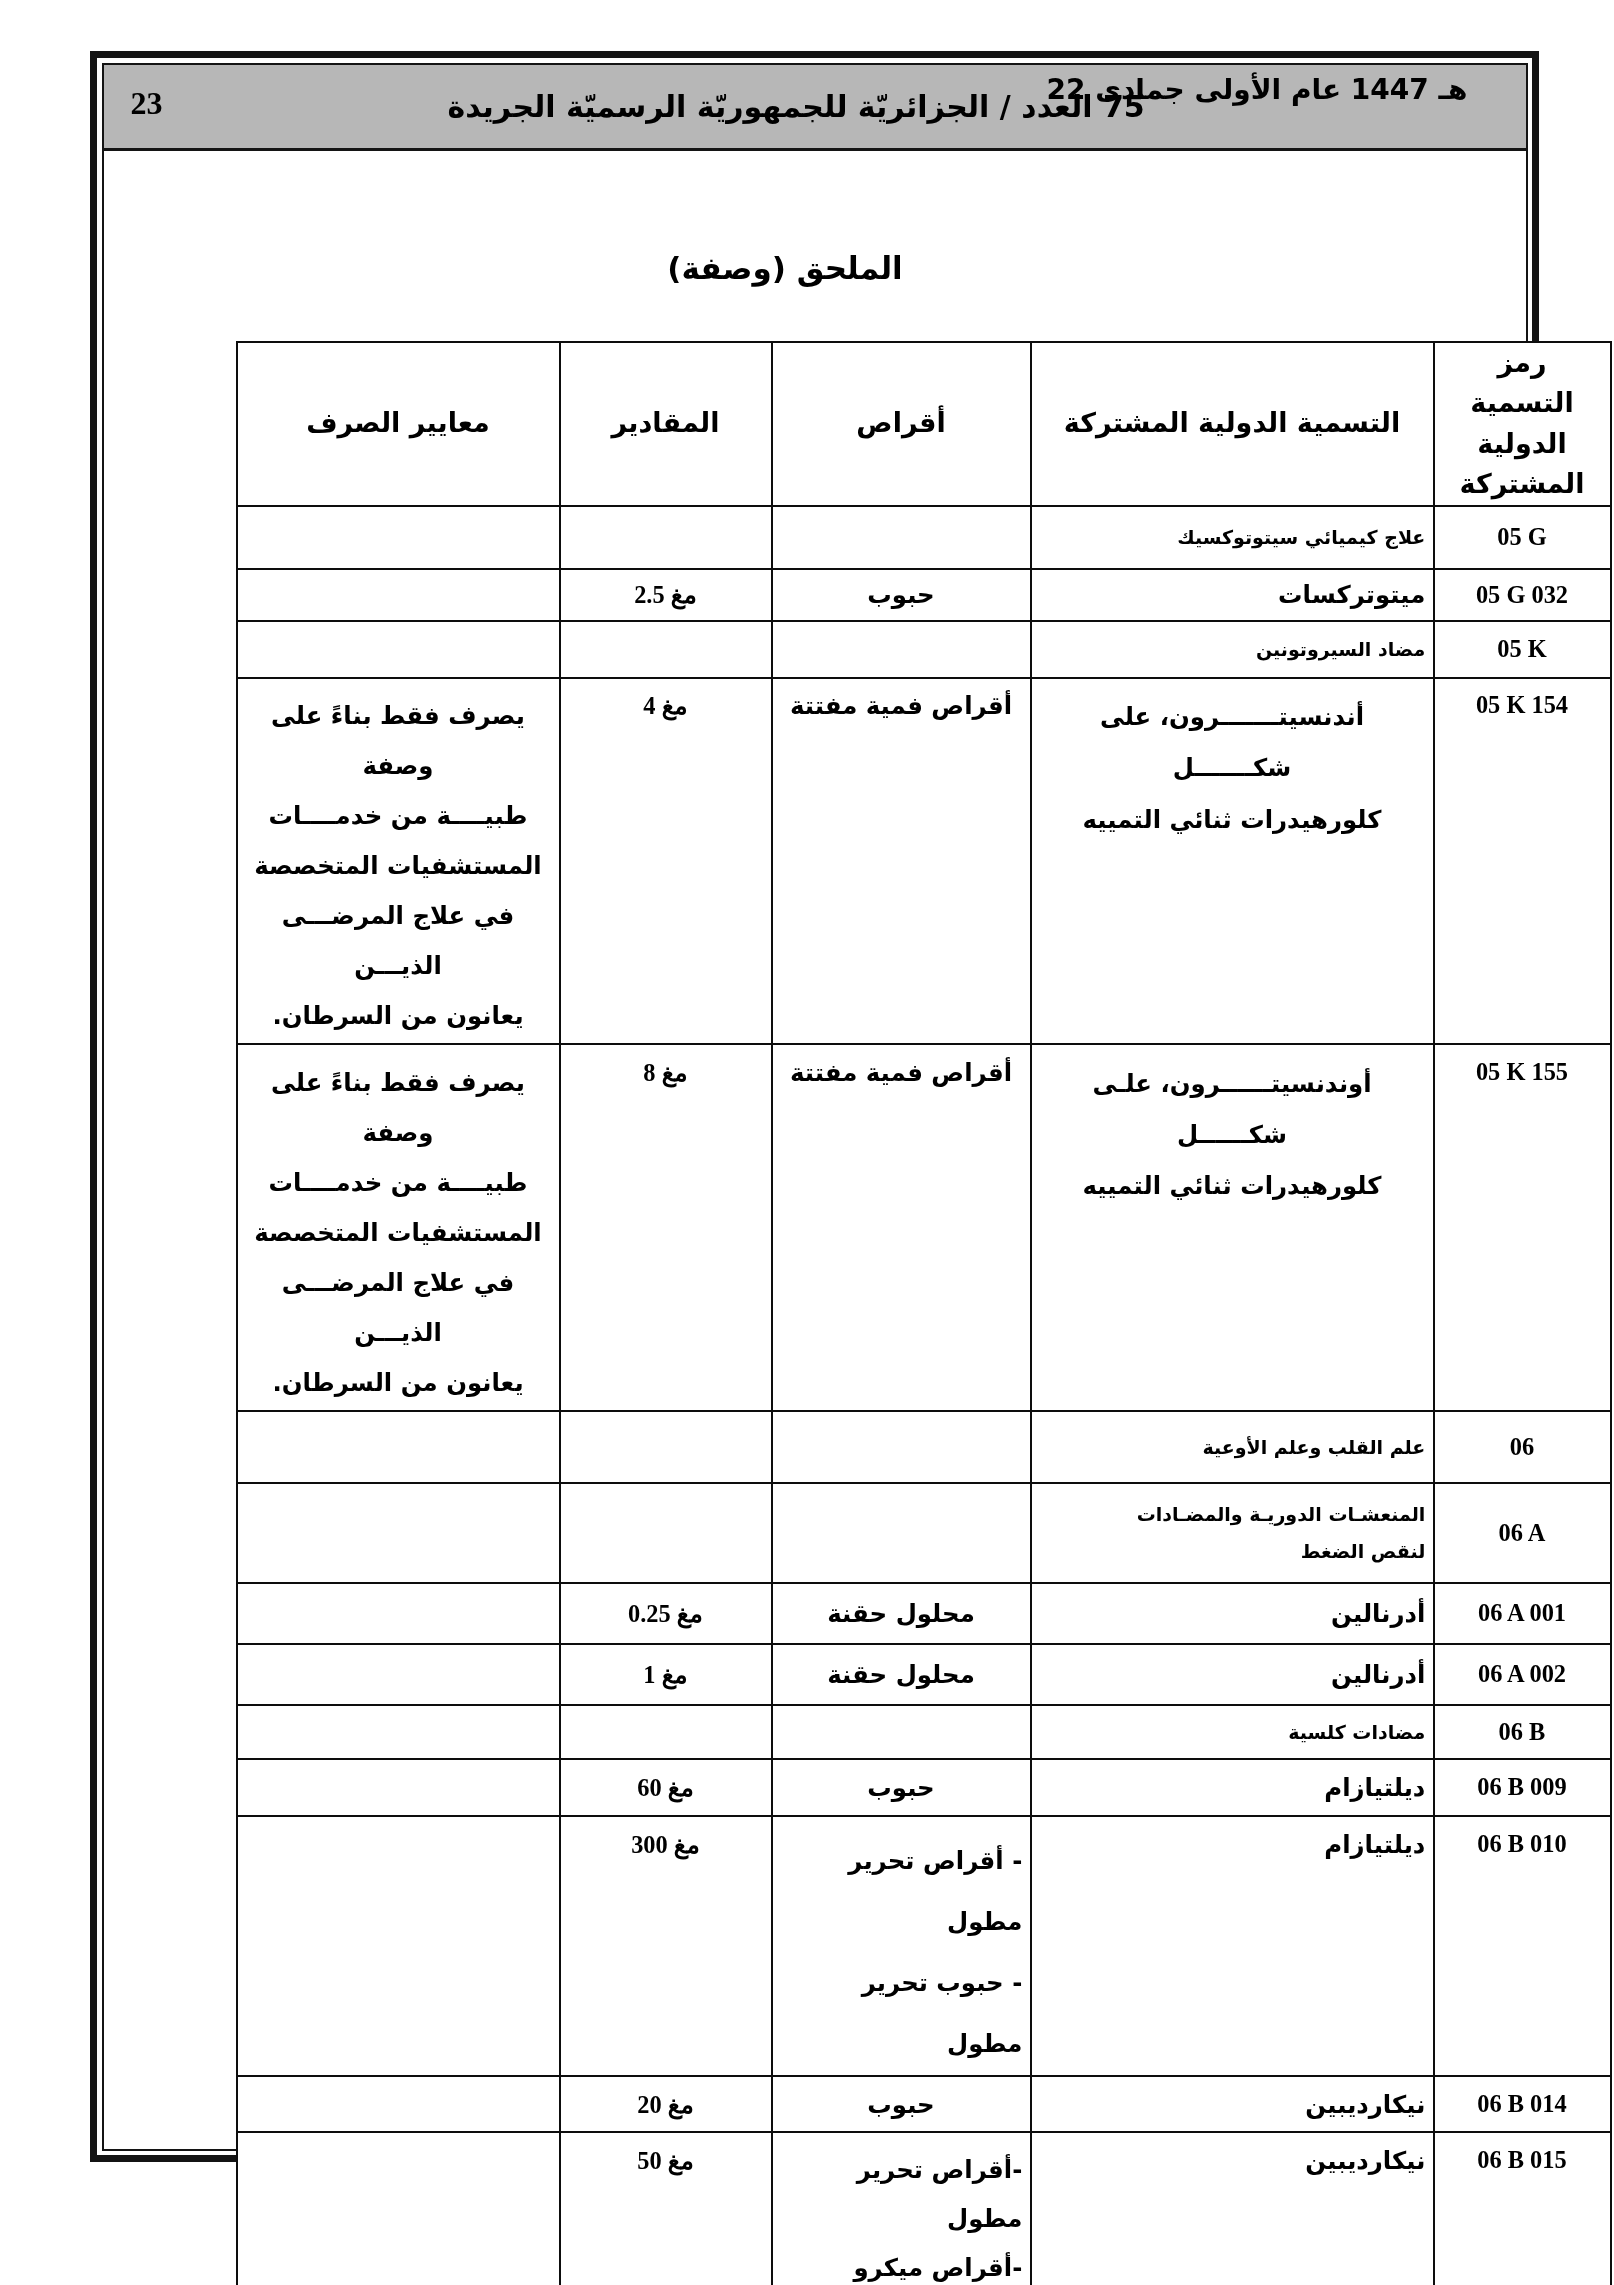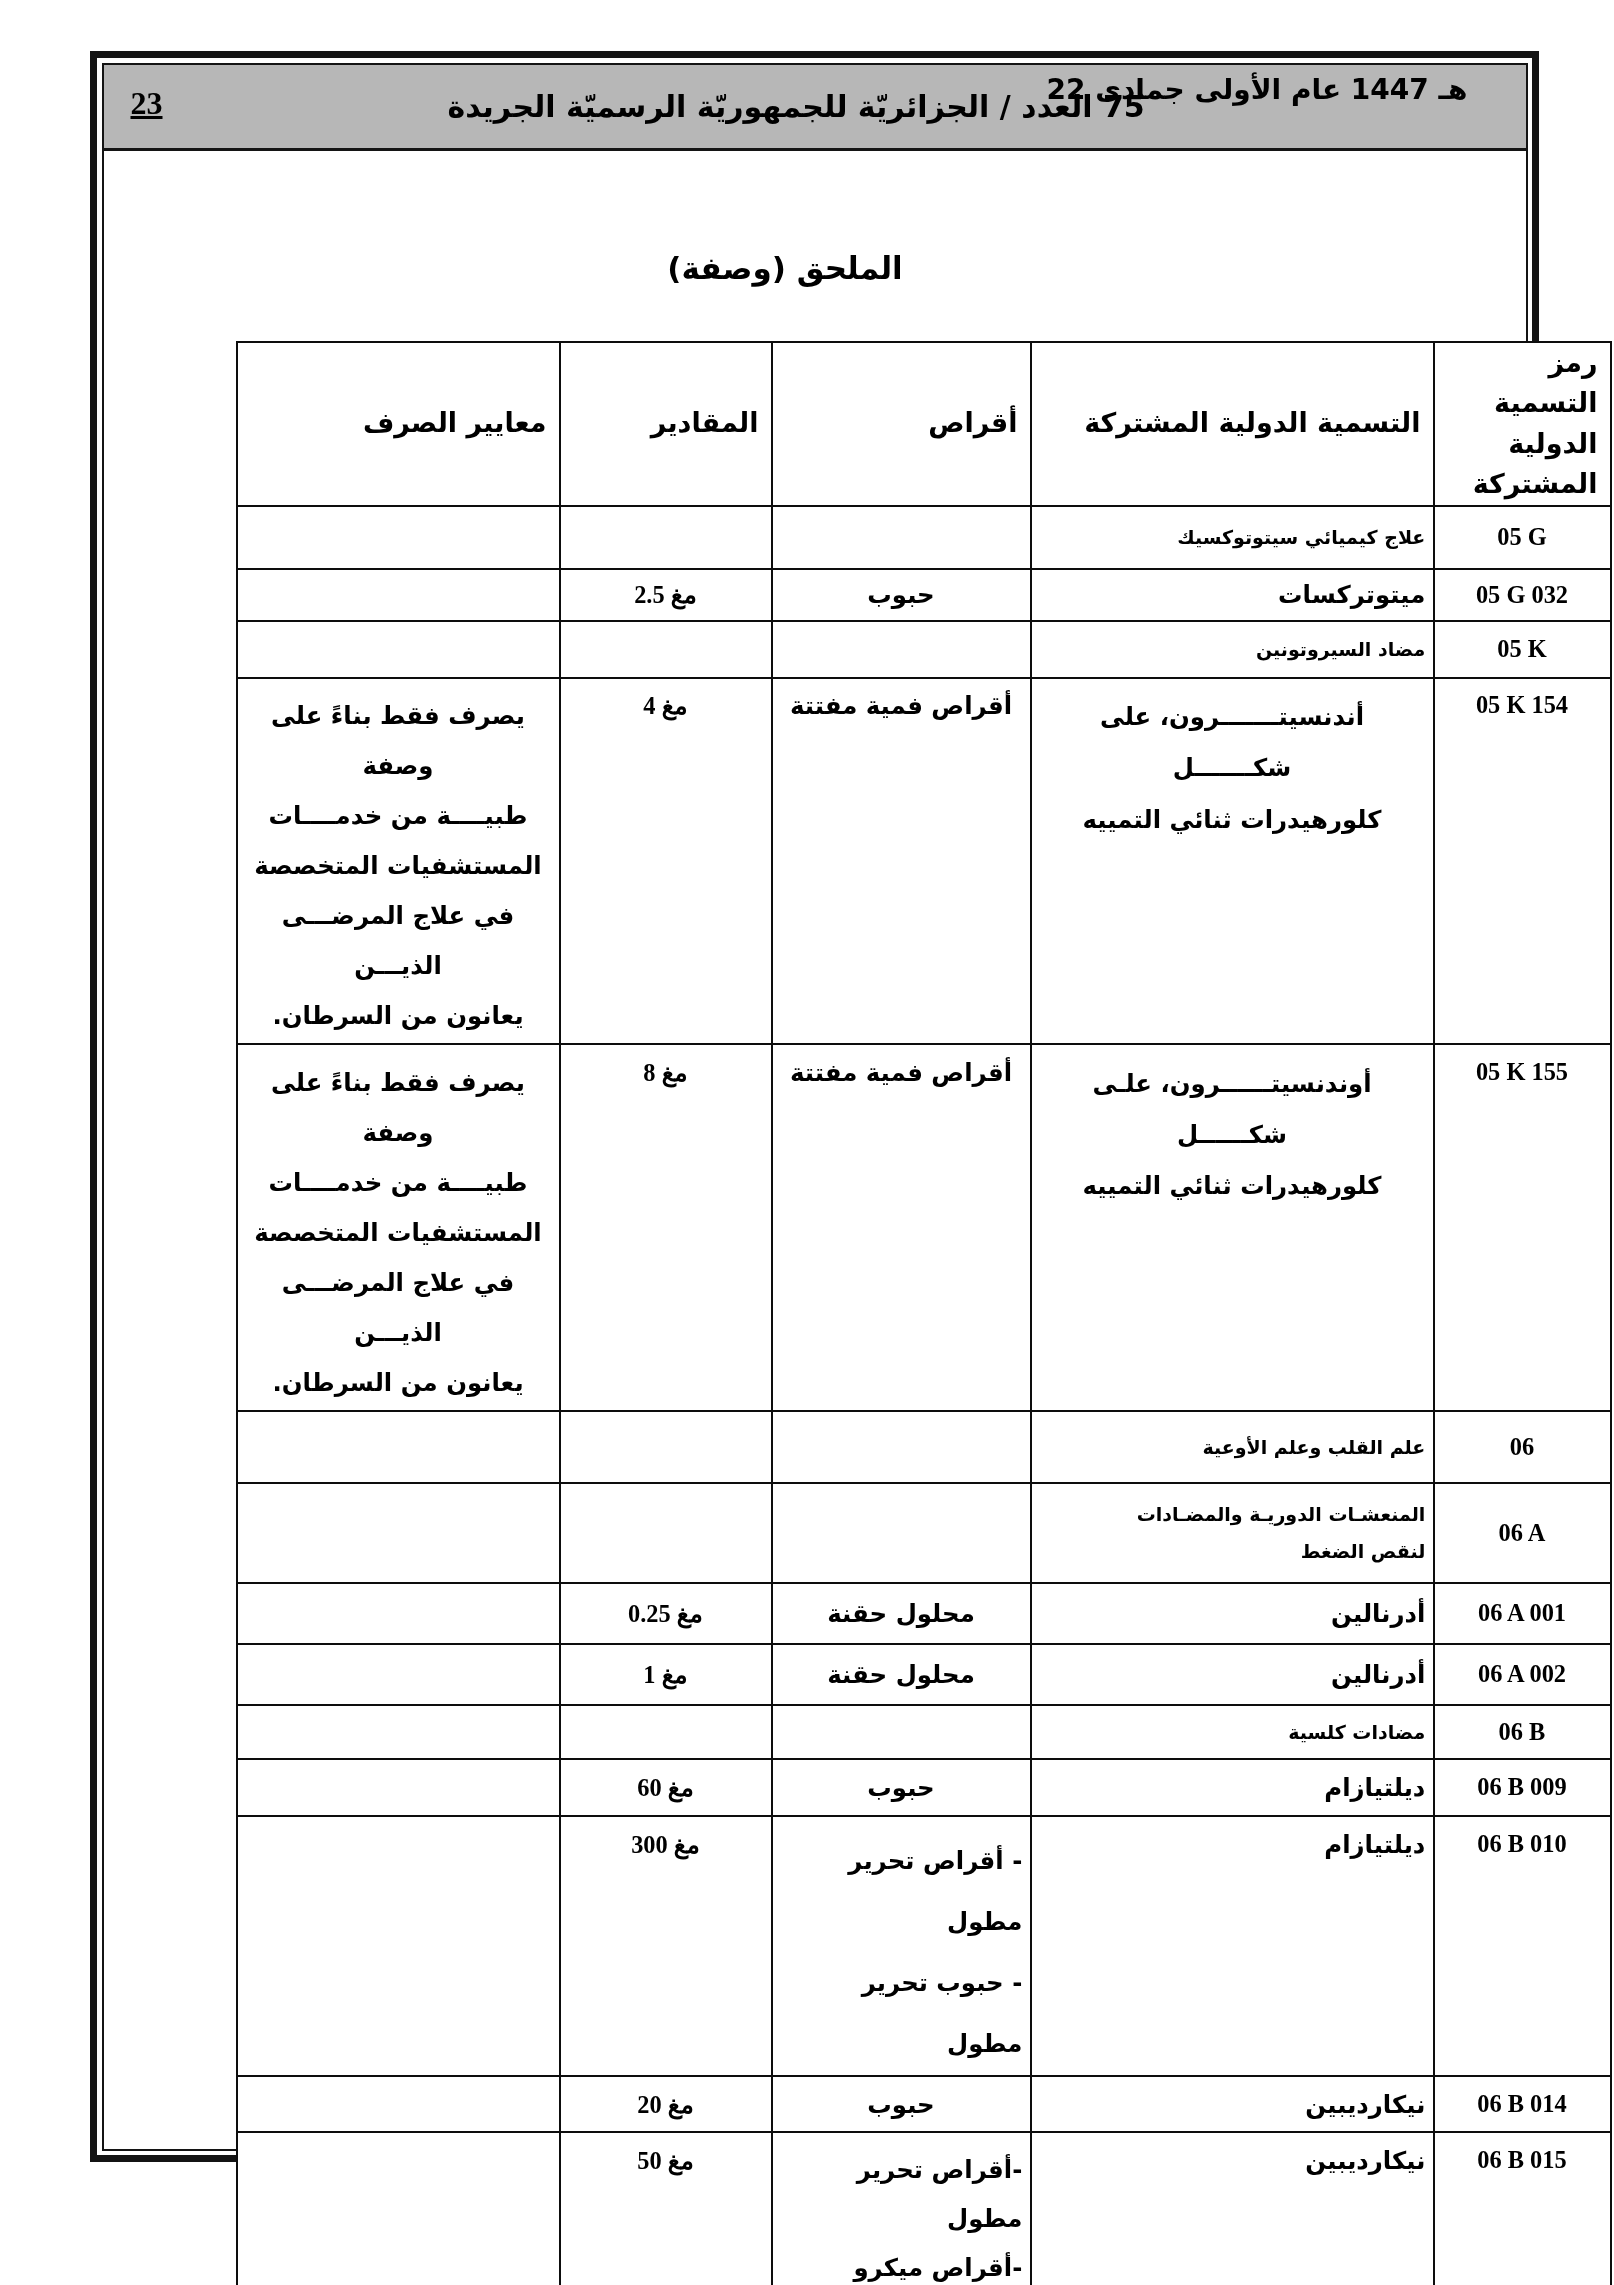--- a/index.html
+++ b/index.html
@@ -16,21 +16,21 @@
     position:absolute;left:4.5px;top:4.5px;right:4.5px;bottom:4.5px;
     border:2.7px solid #141414;
   }
   
   .masthead{
     position:absolute;left:0;top:0;right:0;height:83px;
     background:#b7b7b7;border-bottom:3.6px solid #141414;
   }
   .page-num{
     position:absolute;left:27px;top:20px;
-    font-family:"Liberation Serif",serif;font-weight:bold;font-size:32px;text-decoration:underline;
+    font-family:"Liberation Serif",serif;font-weight:bold;font-size:32px;
   }
   .m-title{
     position:absolute;left:344px;width:660px;top:24.4px;text-align:right;
     font-weight:bold;font-size:30px;white-space:nowrap;
   }
   .m-dates{
     position:absolute;left:943px;top:4.5px;font-weight:bold;font-size:28px;
     line-height:41px;white-space:nowrap;text-align:right;
   }
   
@@ -47,21 +47,21 @@
   table.annex col.w-code{width:177px;}
   table.annex col.w-name{width:403px;}
   table.annex col.w-form{width:259px;}
   table.annex col.w-dose{width:212px;}
   table.annex col.w-crit{width:323px;}
   table.annex td{
     border:2.7px solid #0d0d0d;font-weight:bold;font-size:24.4px;
     padding:1.8px 7.2px;vertical-align:middle;overflow:hidden;
   }
   table.annex tr.hdr td{
-    height:160px;font-size:27px;line-height:1.5;
+    height:160px;text-align:center;font-size:27px;line-height:1.5;
     padding:0 12px;vertical-align:middle;
   }
   .c-code{
     font-family:"Liberation Serif",serif;direction:ltr;text-align:center;
     font-size:27px;
     border-radius:15px;
   }
   .c-name{text-align:right;padding-right:12.7px;white-space:pre-line;}
   .c-form{text-align:center;white-space:pre-line;}
   .c-dose{

